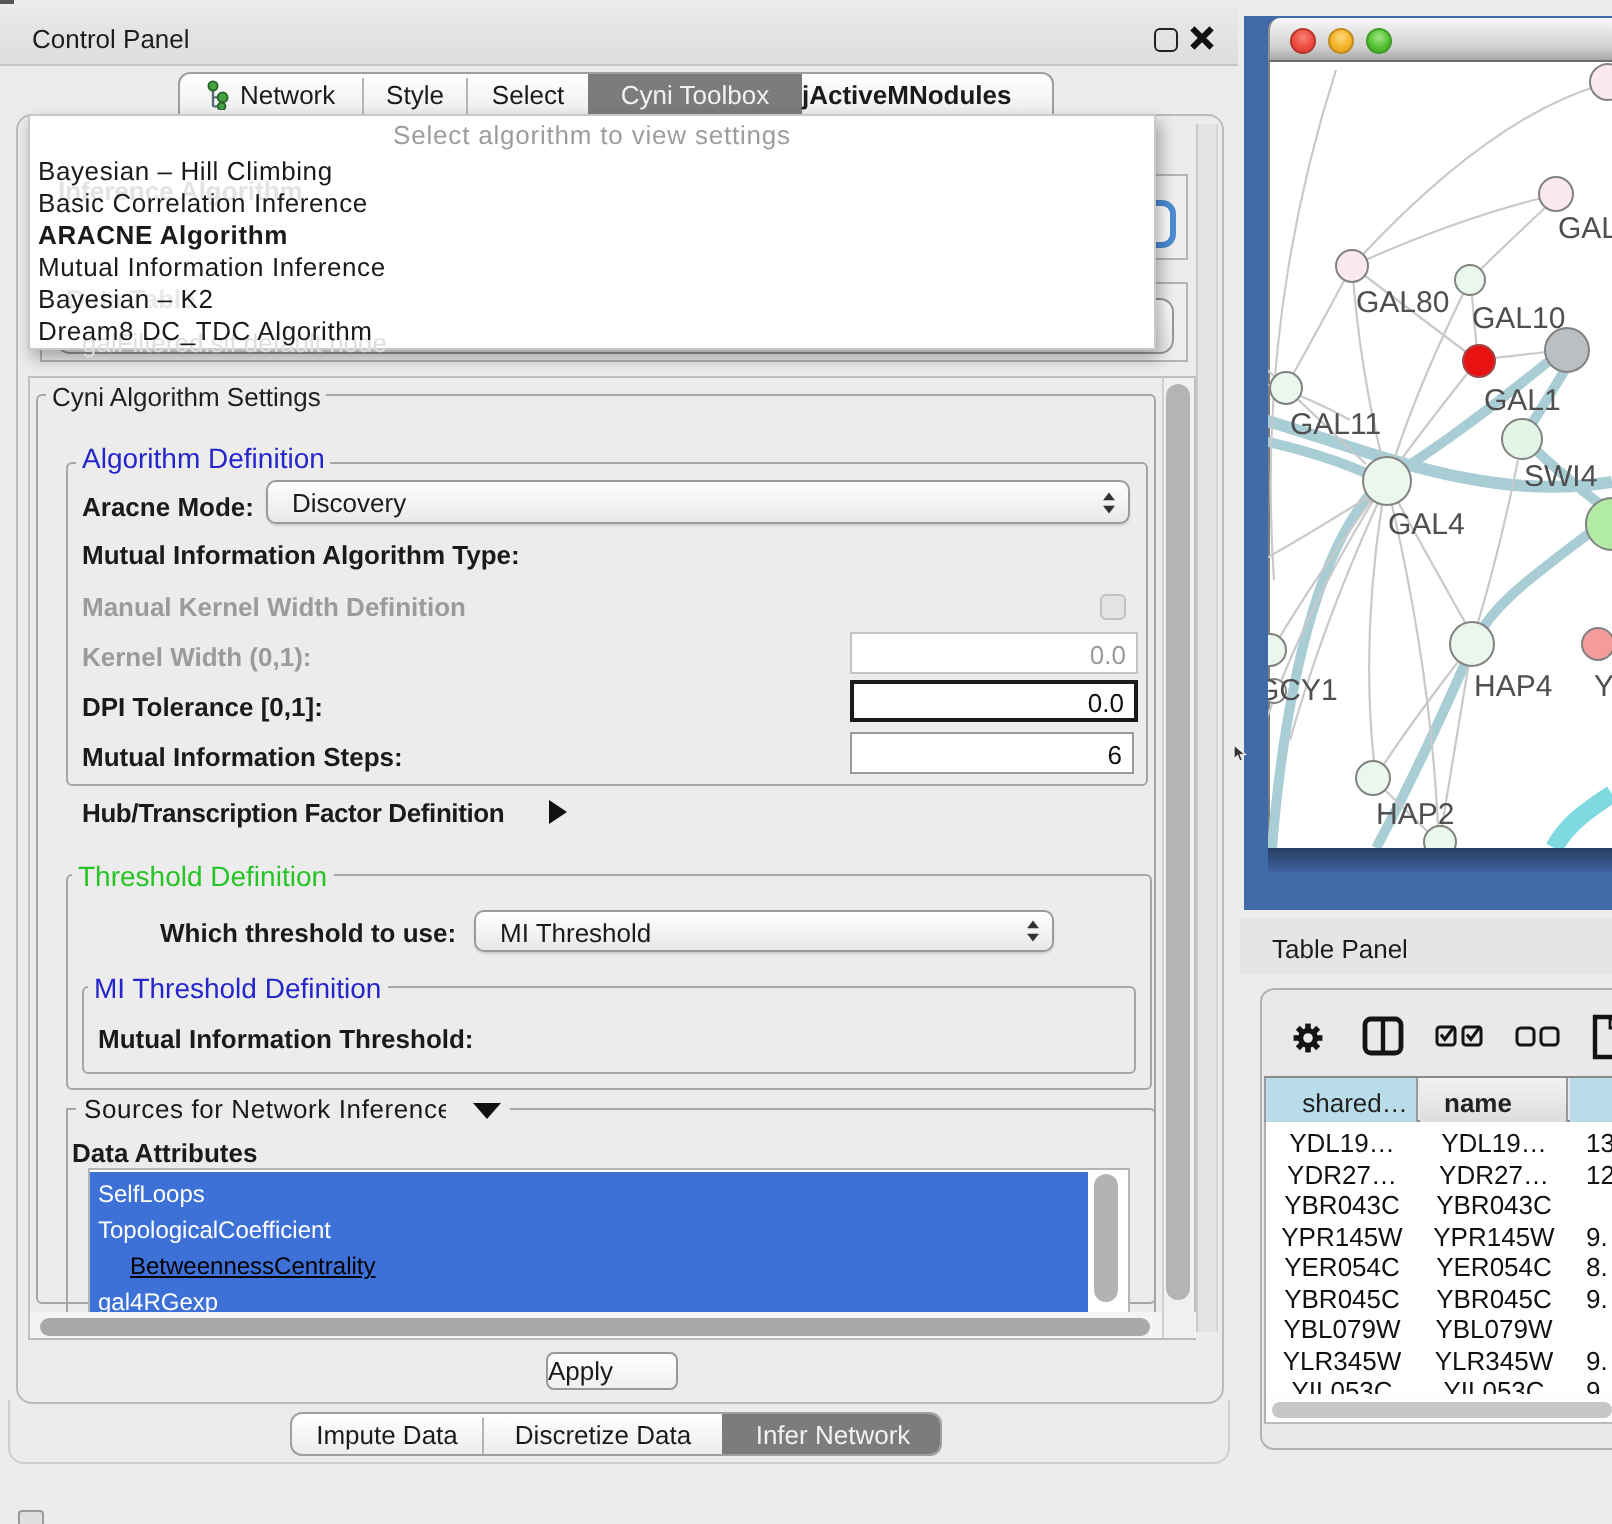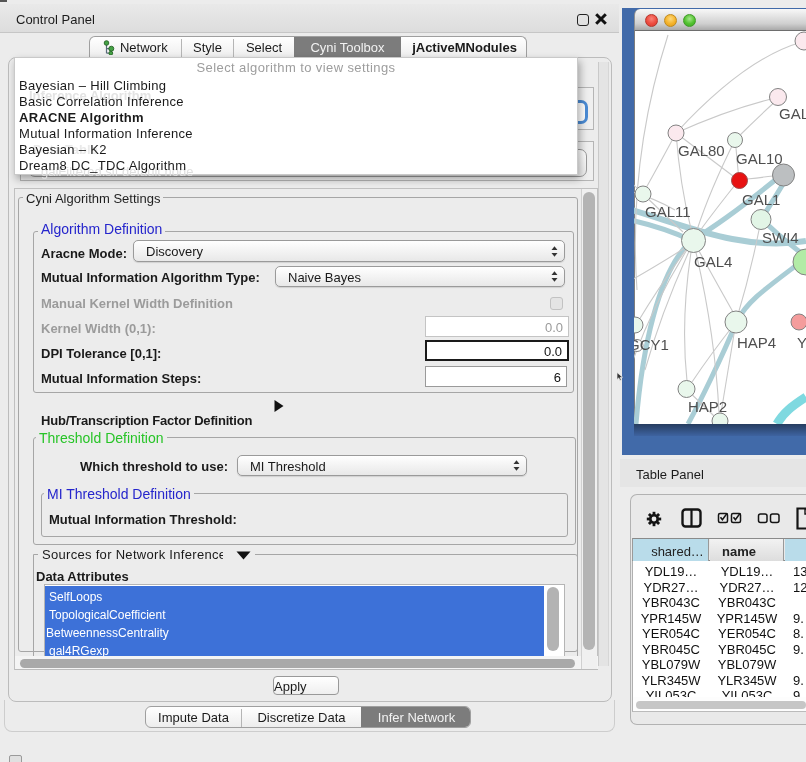--- a/index.html
+++ b/index.html
@@ -42,21 +42,21 @@
             <path d="M3.5 5 V13.2 M3.5 8.7 H6.5 M3.5 13.2 H5.8" stroke="#5a6b7a" stroke-width="1.2" fill="none"></path>
             <circle cx="3.5" cy="3" r="2.3" fill="#44a244" stroke="#256325" stroke-width="0.9"></circle>
             <circle cx="8.3" cy="8.7" r="2.5" fill="#44a244" stroke="#256325" stroke-width="0.9"></circle>
             <circle cx="7.8" cy="13.2" r="1.9" fill="#44a244" stroke="#256325" stroke-width="0.9"></circle>
           </svg> Network</div>
       <div style="position:absolute; left:91px; top:2px; width:1px; height:18px; background:#b5b5b5;"></div>
       <div style="position:absolute; left:92px; top:0; width:51px; height:22px; text-align:center; line-height:21px;">Style</div>
       <div style="position:absolute; left:143px; top:2px; width:1px; height:18px; background:#b5b5b5;"></div>
       <div style="position:absolute; left:144px; top:0; width:60px; height:22px; text-align:center; line-height:21px;">Select</div>
       <div style="position:absolute; left:204px; top:0; width:107px; height:22px; text-align:center; line-height:21px; background:#7c7c7c; color:#f2f2f2;">Cyni Toolbox</div>
-      <div style="position:absolute; left:311px; top:0; width:127px; height:22px; text-align:center; line-height:21px; font-weight:bold;">jActiveMNodules</div>
+      <div style="position:absolute; left:311px; top:0; width:127px; height:22px; line-height:21px; font-weight:bold;">jActiveMNodules</div>
     </div>
 
     <div class="abs" style="left:14px; top:188px; width:584px; height:482px; border:1px solid #c0c0c0; background:#ececec;"></div>
 
     <div class="abs" id="form" style="left:0; top:0; width:619px; height:734px;">
 
       <div class="abs" style="left:18px; top:197px; width:560px; height:455px; border:1px solid #a6a6a6; border-radius:3px;"></div>
       <div class="abs t13" style="left:23px; top:191px; background:#ececec; padding:0 3px; color:#1f1f1f;">Cyni Algorithm Settings</div>
 
       <div class="abs" style="left:33px; top:231px; width:541px; height:162px; border:1px solid #a6a6a6; border-radius:3px;"></div>
@@ -65,47 +65,40 @@
       <div class="abs b13" style="left:41px; top:246px;">Aracne Mode:</div>
       <div class="combo" style="left:133px; top:240px; width:432px; height:22px;">
         <span class="t13" style="position:absolute; left:12px; top:3px;">Discovery</span>
         <svg class="ar" viewBox="0 0 8 12">
             <path d="M4 0 L7.4 4.4 H0.6 Z" fill="#333"></path>
             <path d="M4 12 L7.4 7.6 H0.6 Z" fill="#333"></path>
           </svg>
       </div>
 
       <div class="abs b13" style="left:41px; top:270px;">Mutual Information Algorithm Type:</div>
-      <div class="combo" style="left:275px; top:266px; width:290px; height:21px;">
-        <span class="t13" style="position:absolute; left:12px; top:3px;">Naive Bayes</span>
-        <svg class="ar" viewBox="0 0 8 12">
-            <path d="M4 0 L7.4 4.4 H0.6 Z" fill="#333"></path>
-            <path d="M4 12 L7.4 7.6 H0.6 Z" fill="#333"></path>
-          </svg>
-      </div>
 
       <div class="abs b13" style="left:41px; top:296px; color:#9b9b9b;">Manual Kernel Width Definition</div>
       <div class="abs" style="left:550px; top:297px; width:13px; height:13px; border:1px solid #c2c2c2; border-radius:3px; background:#e4e4e4;"></div>
 
       <div class="abs b13" style="left:41px; top:321px; color:#9b9b9b;">Kernel Width (0,1):</div>
       <div class="field" style="left:425px; top:316px; width:144px; height:21px; border:1px solid #c4c4c4;">
         <span style="position:absolute; right:5px; top:3px; font-size:13px; color:#9b9b9b;">0.0</span>
       </div>
 
       <div class="abs b13" style="left:41px; top:346px;">DPI Tolerance [0,1]:</div>
       <div class="field" style="left:425px; top:340px; width:144px; height:21px; border:2px solid #1a1a1a;">
         <span style="position:absolute; right:5px; top:2px; font-size:13px; color:#111;">0.0</span>
       </div>
 
       <div class="abs b13" style="left:41px; top:371px;">Mutual Information Steps:</div>
       <div class="field" style="left:425px; top:366px; width:142px; height:21px; border:1px solid #9a9a9a;">
         <span style="position:absolute; right:5px; top:3px; font-size:13px; color:#111;">6</span>
       </div>
 
-      <div class="abs b13" style="left:41px; top:399px; letter-spacing:-0.2px;margin-top:14px;">Hub/Transcription Factor Definition</div>
+      <div class="abs b13" style="left:41px; top:399px; letter-spacing:-0.2px;">Hub/Transcription Factor Definition</div>
       <svg class="abs" style="left:273px; top:399px;" width="12" height="14" viewBox="0 0 12 14">
           <path d="M1.5 1 L10.5 7 L1.5 13 Z" fill="#111"></path>
         </svg>
 
       <div class="abs" style="left:33px; top:437px; width:543px; height:108px; border:1px solid #a6a6a6; border-radius:3px;"></div>
       <div class="abs t13" style="left:36px; top:430px; background:#ececec; padding:0 3px; color:#27c427; font-size:14px;">Threshold Definition</div>
 
       <div class="abs b13" style="left:80px; top:459px;">Which threshold to use:</div>
       <div class="combo" style="left:237px; top:455px; width:290px; height:21px;">
         <span class="t13" style="position:absolute; left:12px; top:3px;">MI Threshold</span>
@@ -125,21 +118,21 @@
       <div class="abs" style="left:223px; top:548px; width:32px; height:12px; background:#ececec;"></div>
       <svg class="abs" style="left:236px; top:551px;" width="15" height="9" viewBox="0 0 15 9">
           <path d="M0.5 0.5 L14.5 0.5 L7.5 8.5 Z" fill="#111"></path>
         </svg>
 
       <div class="abs b13" style="left:36px; top:569px;">Data Attributes</div>
 
       <div class="abs" style="left:44px; top:584px; width:521px; height:73px; background:#ffffff; border:1px solid #b5b5b5; overflow:hidden;">
         <div style="position:absolute; left:0; top:1px; width:499px; height:18px; background:#3d71d8; color:#fff; font-size:12px; padding:4px 0 0 4px; box-sizing:border-box;">SelfLoops</div>
         <div style="position:absolute; left:0; top:19px; width:499px; height:18px; background:#3d71d8; color:#fff; font-size:12px; padding:4px 0 0 4px; box-sizing:border-box;">TopologicalCoefficient</div>
-        <div style="position:absolute; left:0; top:37px; width:499px; height:18px; background:#3d71d8; color:#ffffff; font-size:12px; padding:4px 0 0 1px; box-sizing:border-box;">BetweennessCentrality</div>
+        <div style="position:absolute; left:0; top:37px; width:499px; height:18px; background:#3d71d8; color:#000000; font-size:12px; padding:4px 0 0 20px; box-sizing:border-box;text-decoration:underline;">BetweennessCentrality</div>
         <div style="position:absolute; left:0; top:55px; width:499px; height:18px; background:#3d71d8; color:#fff; font-size:12px; padding:4px 0 0 4px; box-sizing:border-box;">gal4RGexp</div>
         <div style="position:absolute; left:502px; top:2px; width:12px; height:64px; background:#b3b3b3; border-radius:6px;"></div>
       </div>
 
       <div class="abs" style="left:15px; top:656px; width:583px; height:14px; background:#f4f4f4; border-bottom:1px solid #bbb;"></div>
       <div class="abs" style="left:20px; top:659px; width:555px; height:9px; background:#a9a9a9; border-radius:5px;"></div>
 
       <div class="abs" style="left:581px; top:189px; width:16px; height:480px; background:#f0f0f0; border-left:1px solid #d0d0d0;"></div>
       <div class="abs" style="left:583px; top:192px; width:12px; height:458px; background:#b4b4b4; border-radius:6px;"></div>
 

